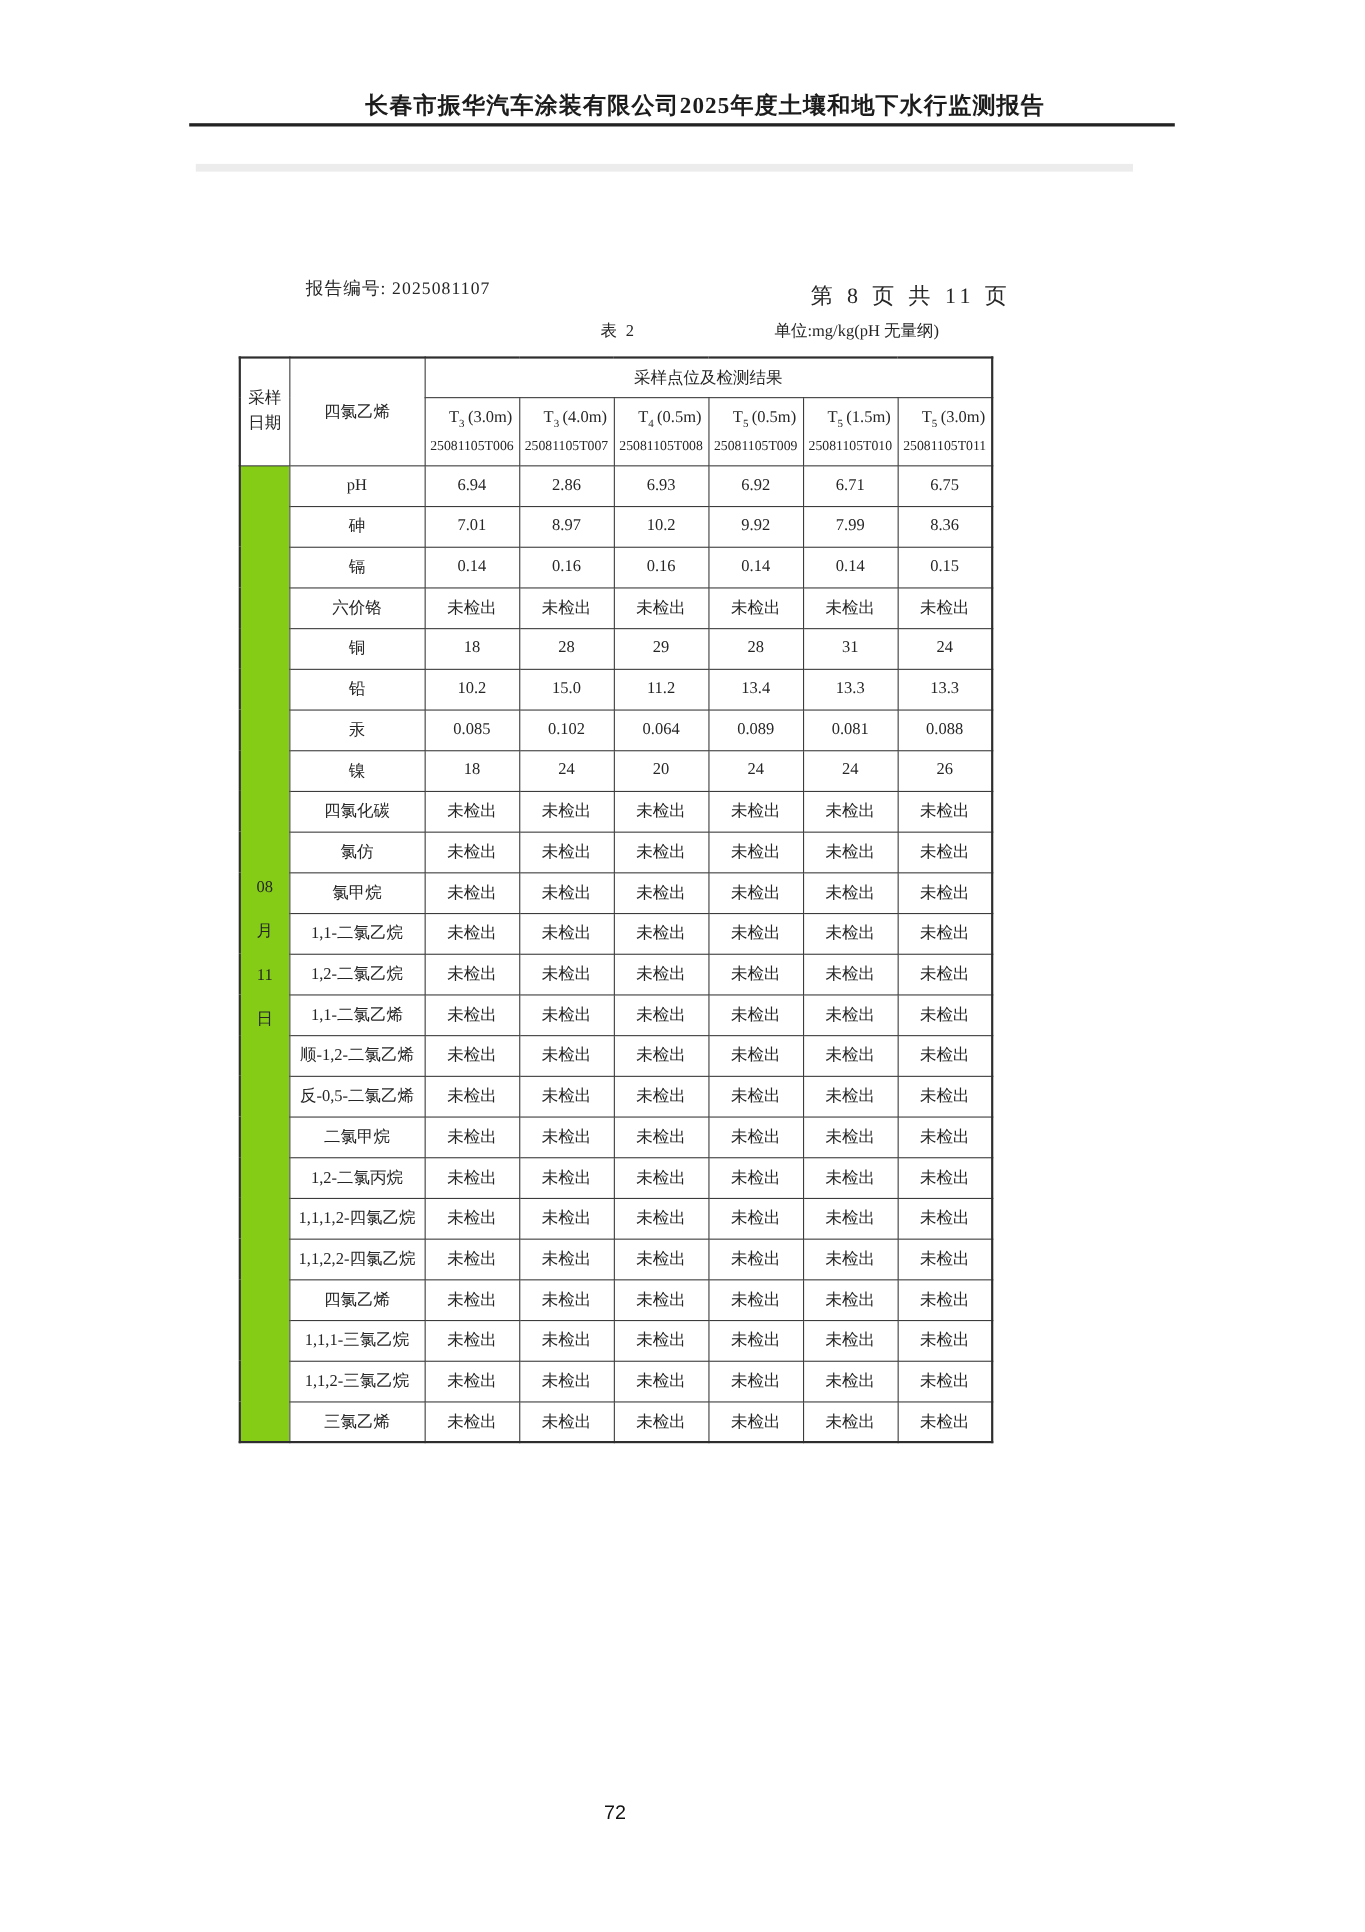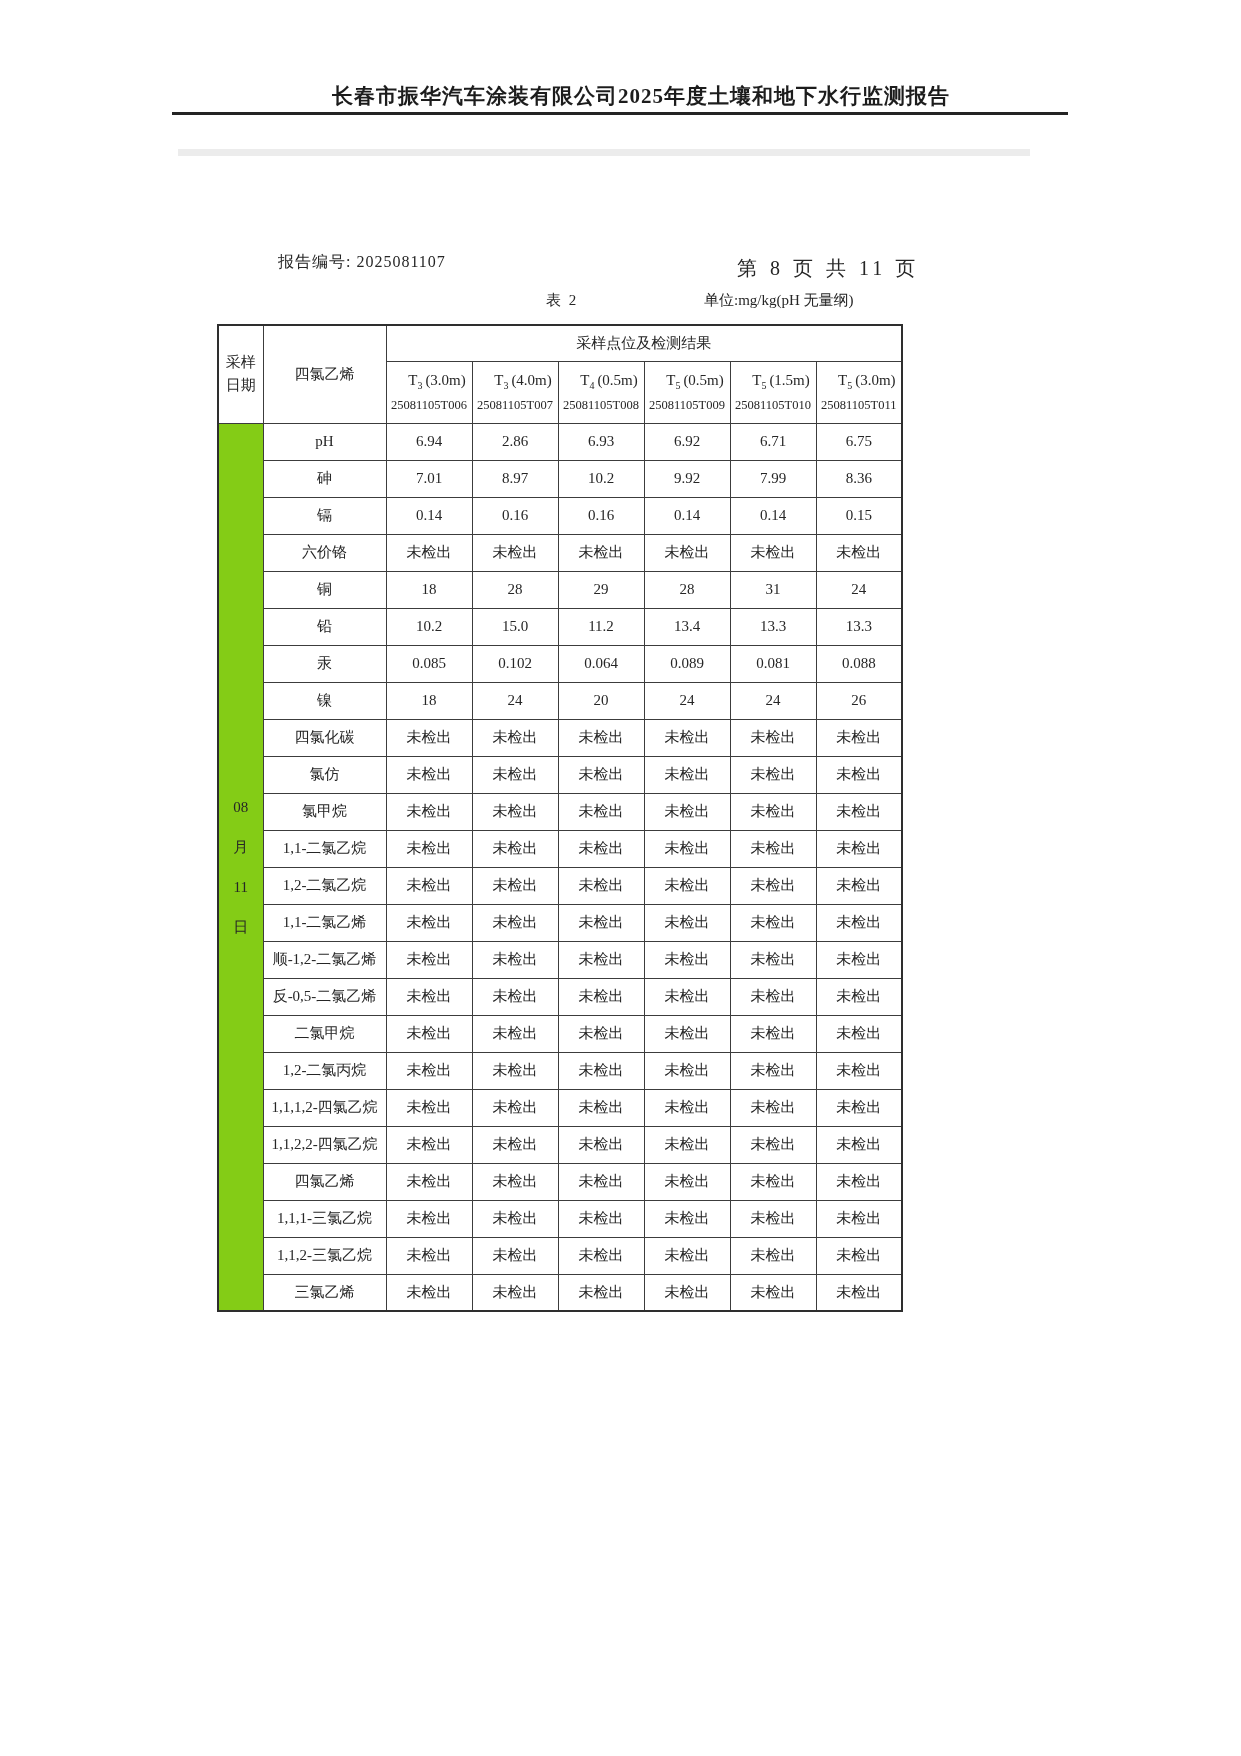--- a/index.html
+++ b/index.html
@@ -394,14 +394,15 @@
           <td class="value-cell">未检出</td>
           <td class="value-cell">未检出</td>
           <td class="value-cell">未检出</td>
           <td class="value-cell">未检出</td>
           <td class="value-cell">未检出</td>
           <td class="value-cell">未检出</td>
         </tr>
       </tbody>
   </table>
 
+  <div class="footer-pagenum">72</div>
 
 </div>
 
 </body></html>

